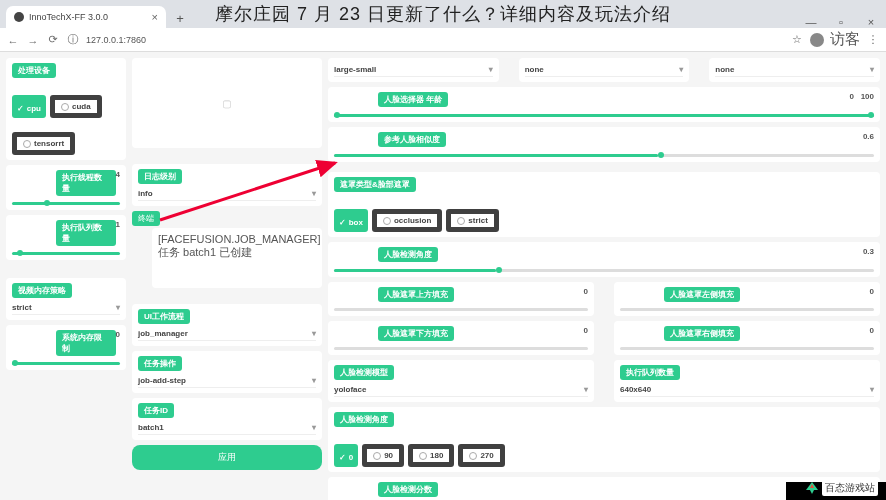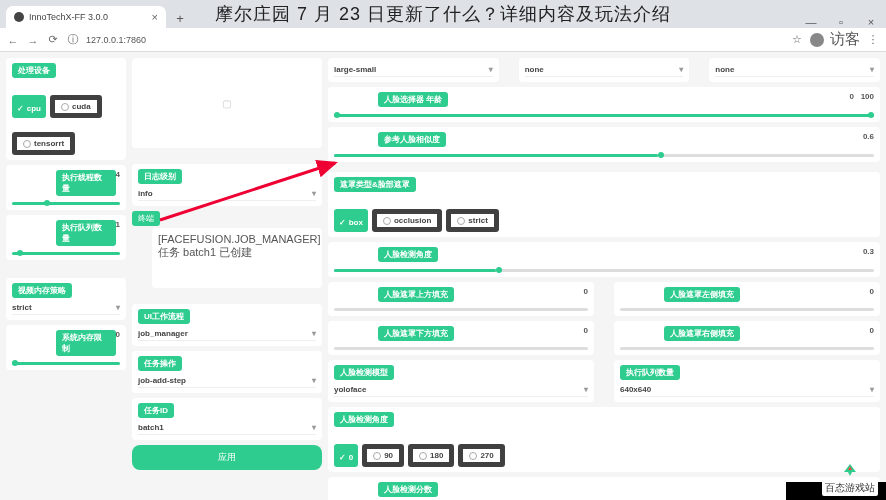--- a/index.html
+++ b/index.html
@@ -57,21 +57,21 @@
   .hr-row > div { flex: 1; }
 
   .logbox { background: #fff; border-radius: 4px; padding: 5px 6px; font-size: 11px; color: #555; min-height: 60px; margin-left: 20px; }
 
   .btn { background: #2ecc8f; color: #fff; border-radius: 8px; text-align: center; padding: 6px 0; font-size: 9px; cursor: pointer; }
 
   .arrow-annot { position: absolute; left: 155px; top: 155px; width: 190px; height: 70px; z-index: 40; pointer-events: none; }
 
   .placeholder-box { height: 90px; border-radius: 4px; background: #fff; display: flex; align-items: center; justify-content: center; color: #ccc; font-size: 10px; }
 
-  .footer-brand { position: absolute; right: 8px; bottom: 4px; display: flex; align-items: center; gap: 4px; font-size: 10px; z-index: 60; flex-direction: column; }
+  .footer-brand { position: absolute; right: 8px; bottom: 4px; display: flex; align-items: center; gap: 4px; font-size: 10px; z-index: 60; }
   .footer-brand .bg { position: absolute; right: -8px; bottom: -4px; width: 100px; height: 18px; background: #000; z-index: -1; }
   .footer-brand .logo { width: 12px; height: 12px; }
 </style>
 </head>
 <body>
 
 <div class="chrome">
   <div class="tab">
     <span class="dot"></span>
     <span>InnoTechX-FF 3.0.0</span>

